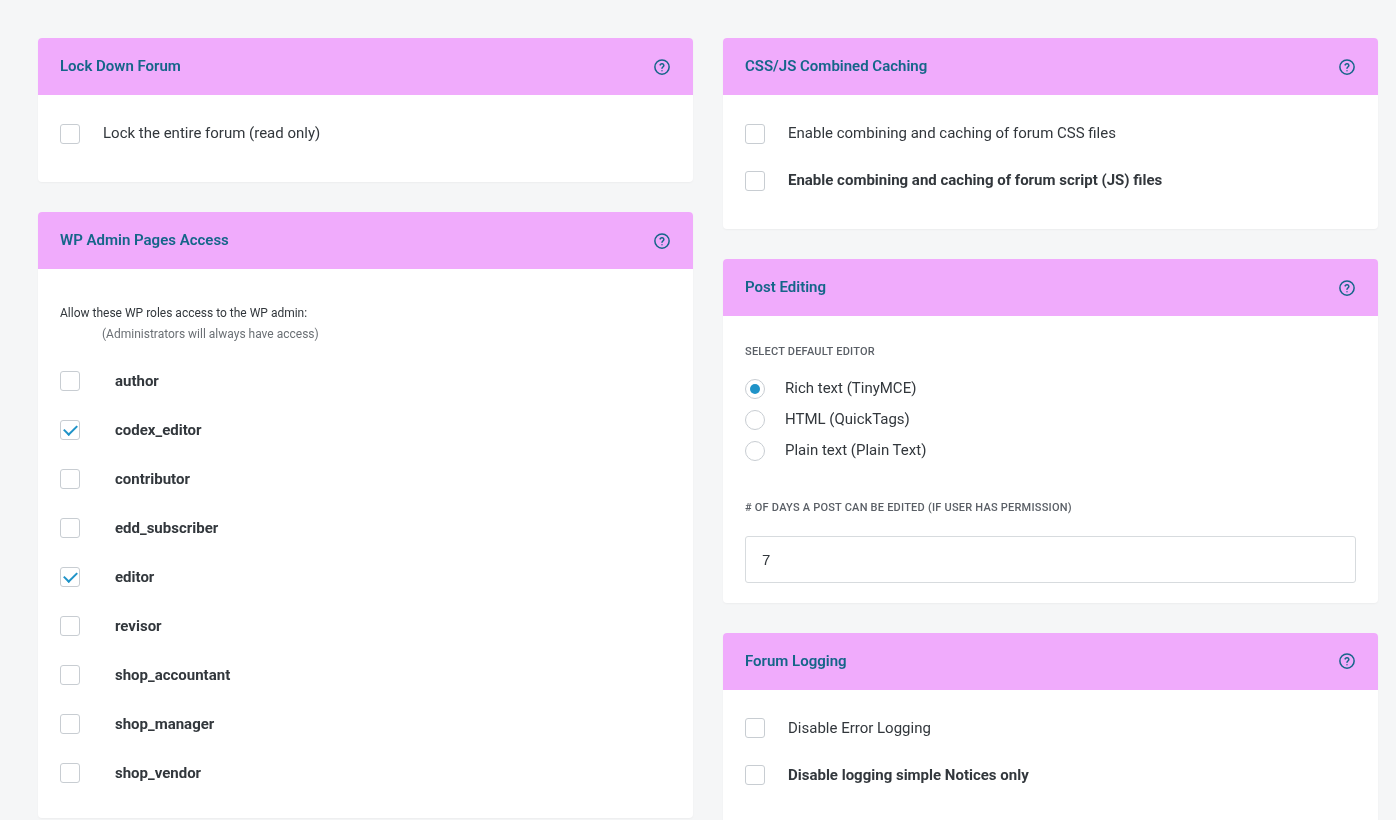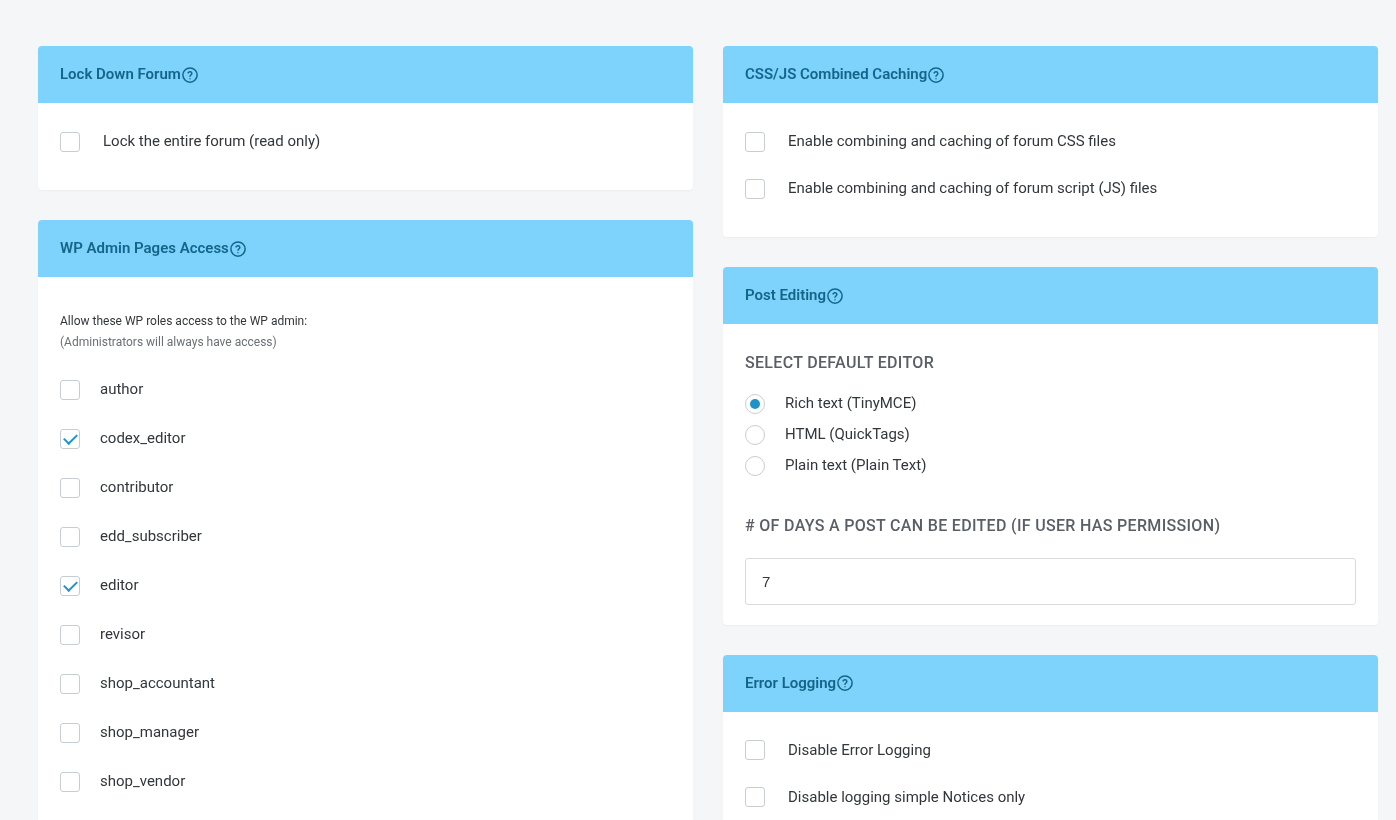--- a/index.html
+++ b/index.html
@@ -19,27 +19,26 @@
   flex: 1;
   min-width: 0;
 }
 .panel {
   background: #fff;
   border-radius: 4px;
   box-shadow: 0 1px 2px rgba(0,0,0,0.04);
   margin-bottom: 30px;
 }
 .panel-header {
-  background: #7dd3fc;
+  background: #f0abfc;
   padding: 18px 22px;
   display: flex;
   align-items: center;
-  justify-content: flex-start;
+  justify-content: space-between;
   border-radius: 4px 4px 0 0;
-  margin-top: 8px;
 }
 .panel-title {
   color: #156589;
   font-size: 15px;
   font-weight: 600;
 }
 .help-icon {
   width: 18px;
   height: 18px;
   color: #156589;
@@ -48,21 +47,21 @@
 .help-icon svg { width: 18px; height: 18px; display: block; }
 .panel-body {
   padding: 20px 22px;
 }
 .opt-row {
   display: flex;
   align-items: center;
   gap: 23px;
   padding: 8px 0 18px 0;
 }
-.opt-row + .opt-row { padding-top: 8px; }
+.opt-row + .opt-row { padding-top: 8px; font-weight: bold; }
 .checkbox {
   width: 20px;
   height: 20px;
   border: 1px solid #c8cdd2;
   border-radius: 3px;
   flex-shrink: 0;
   display: inline-flex;
   align-items: center;
   justify-content: center;
   background: #fff;
@@ -90,42 +89,44 @@
 }
 .radio.checked::after {
   content: "";
   width: 10px;
   height: 10px;
   background: #1f93c8;
   border-radius: 50%;
 }
 .opt-label { color: #32373c; font-size: 15px; }
 .section-label {
-  font-size: 16px;
+  font-size: 11px;
   letter-spacing: 0.02em;
   color: #5a5f66;
   text-transform: uppercase;
   margin: 8px 0 14px 0;
   font-weight: 500;
 }
 .roles-intro {
   color: #32373c;
   font-size: 12px;
   margin: 16px 0 4px 0;
 }
 .roles-note {
   font-size: 12px;
   color: #6b7075;
   margin-bottom: 14px;
+  margin-left: 42px;
 }
 .role-row {
   display: flex;
-  align-items: flex-end;
-  gap: 20px;
+  align-items: flex-start;
+  gap: 35px;
   padding: 14px 0;
+  font-weight: bold;
 }
 .radio-group .radio-row {
   display: flex;
   align-items: flex-end;
   gap: 20px;
   padding: 5px 0;
 }
 .text-input {
   width: 100%;
   border: 1px solid #d7dbde;
@@ -272,21 +273,21 @@
             </div>
           </div>
 
         <div class="section-label" style="margin-top:34px;"># OF DAYS A POST CAN BE EDITED (IF USER HAS PERMISSION)</div>
         <input class="text-input" type="text" value="7" style="">
       </div>
     </div>
 
     <div class="panel">
       <div class="panel-header">
-        <span class="panel-title">Error Logging</span>
+        <span class="panel-title">Forum Logging</span>
         <span class="help-icon">
           <svg viewBox="0 0 24 24" fill="none" stroke="currentColor" stroke-width="2">
               <circle cx="12" cy="12" r="9.5"></circle>
               <path d="M9.5 9.2a2.6 2.6 0 0 1 5 .9c0 1.7-2.5 2.1-2.5 3.6" stroke-linecap="round"></path>
               <circle cx="12" cy="17" r="0.9" fill="currentColor" stroke="none"></circle>
             </svg>
         </span>
       </div>
       <div class="panel-body">
         <div class="opt-row">

